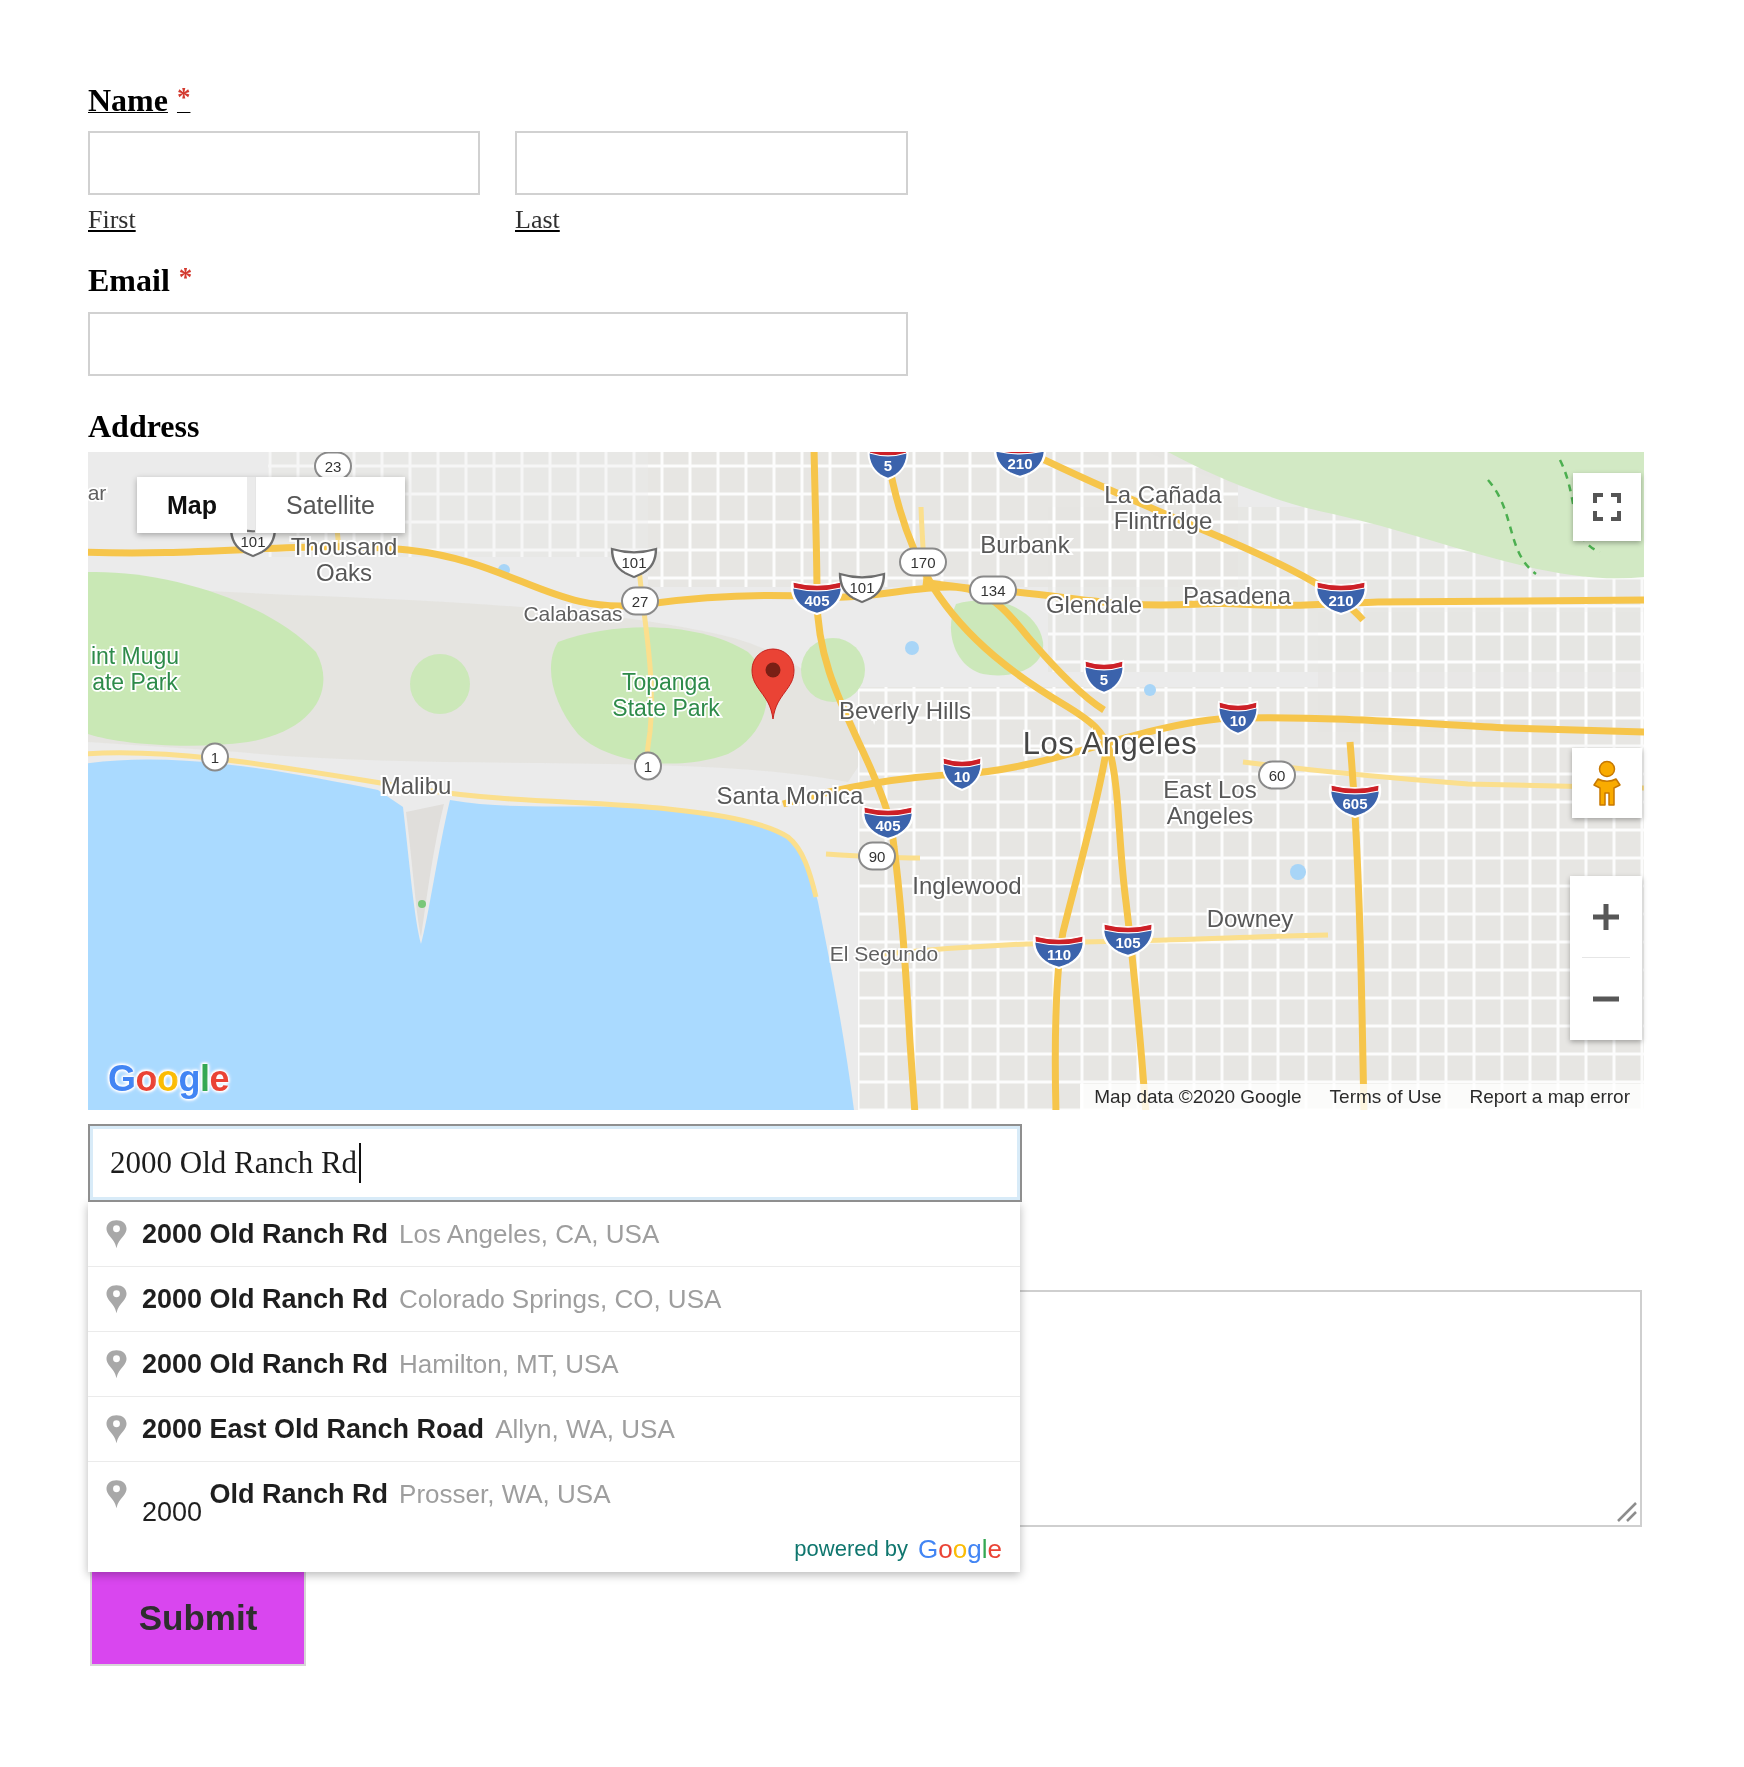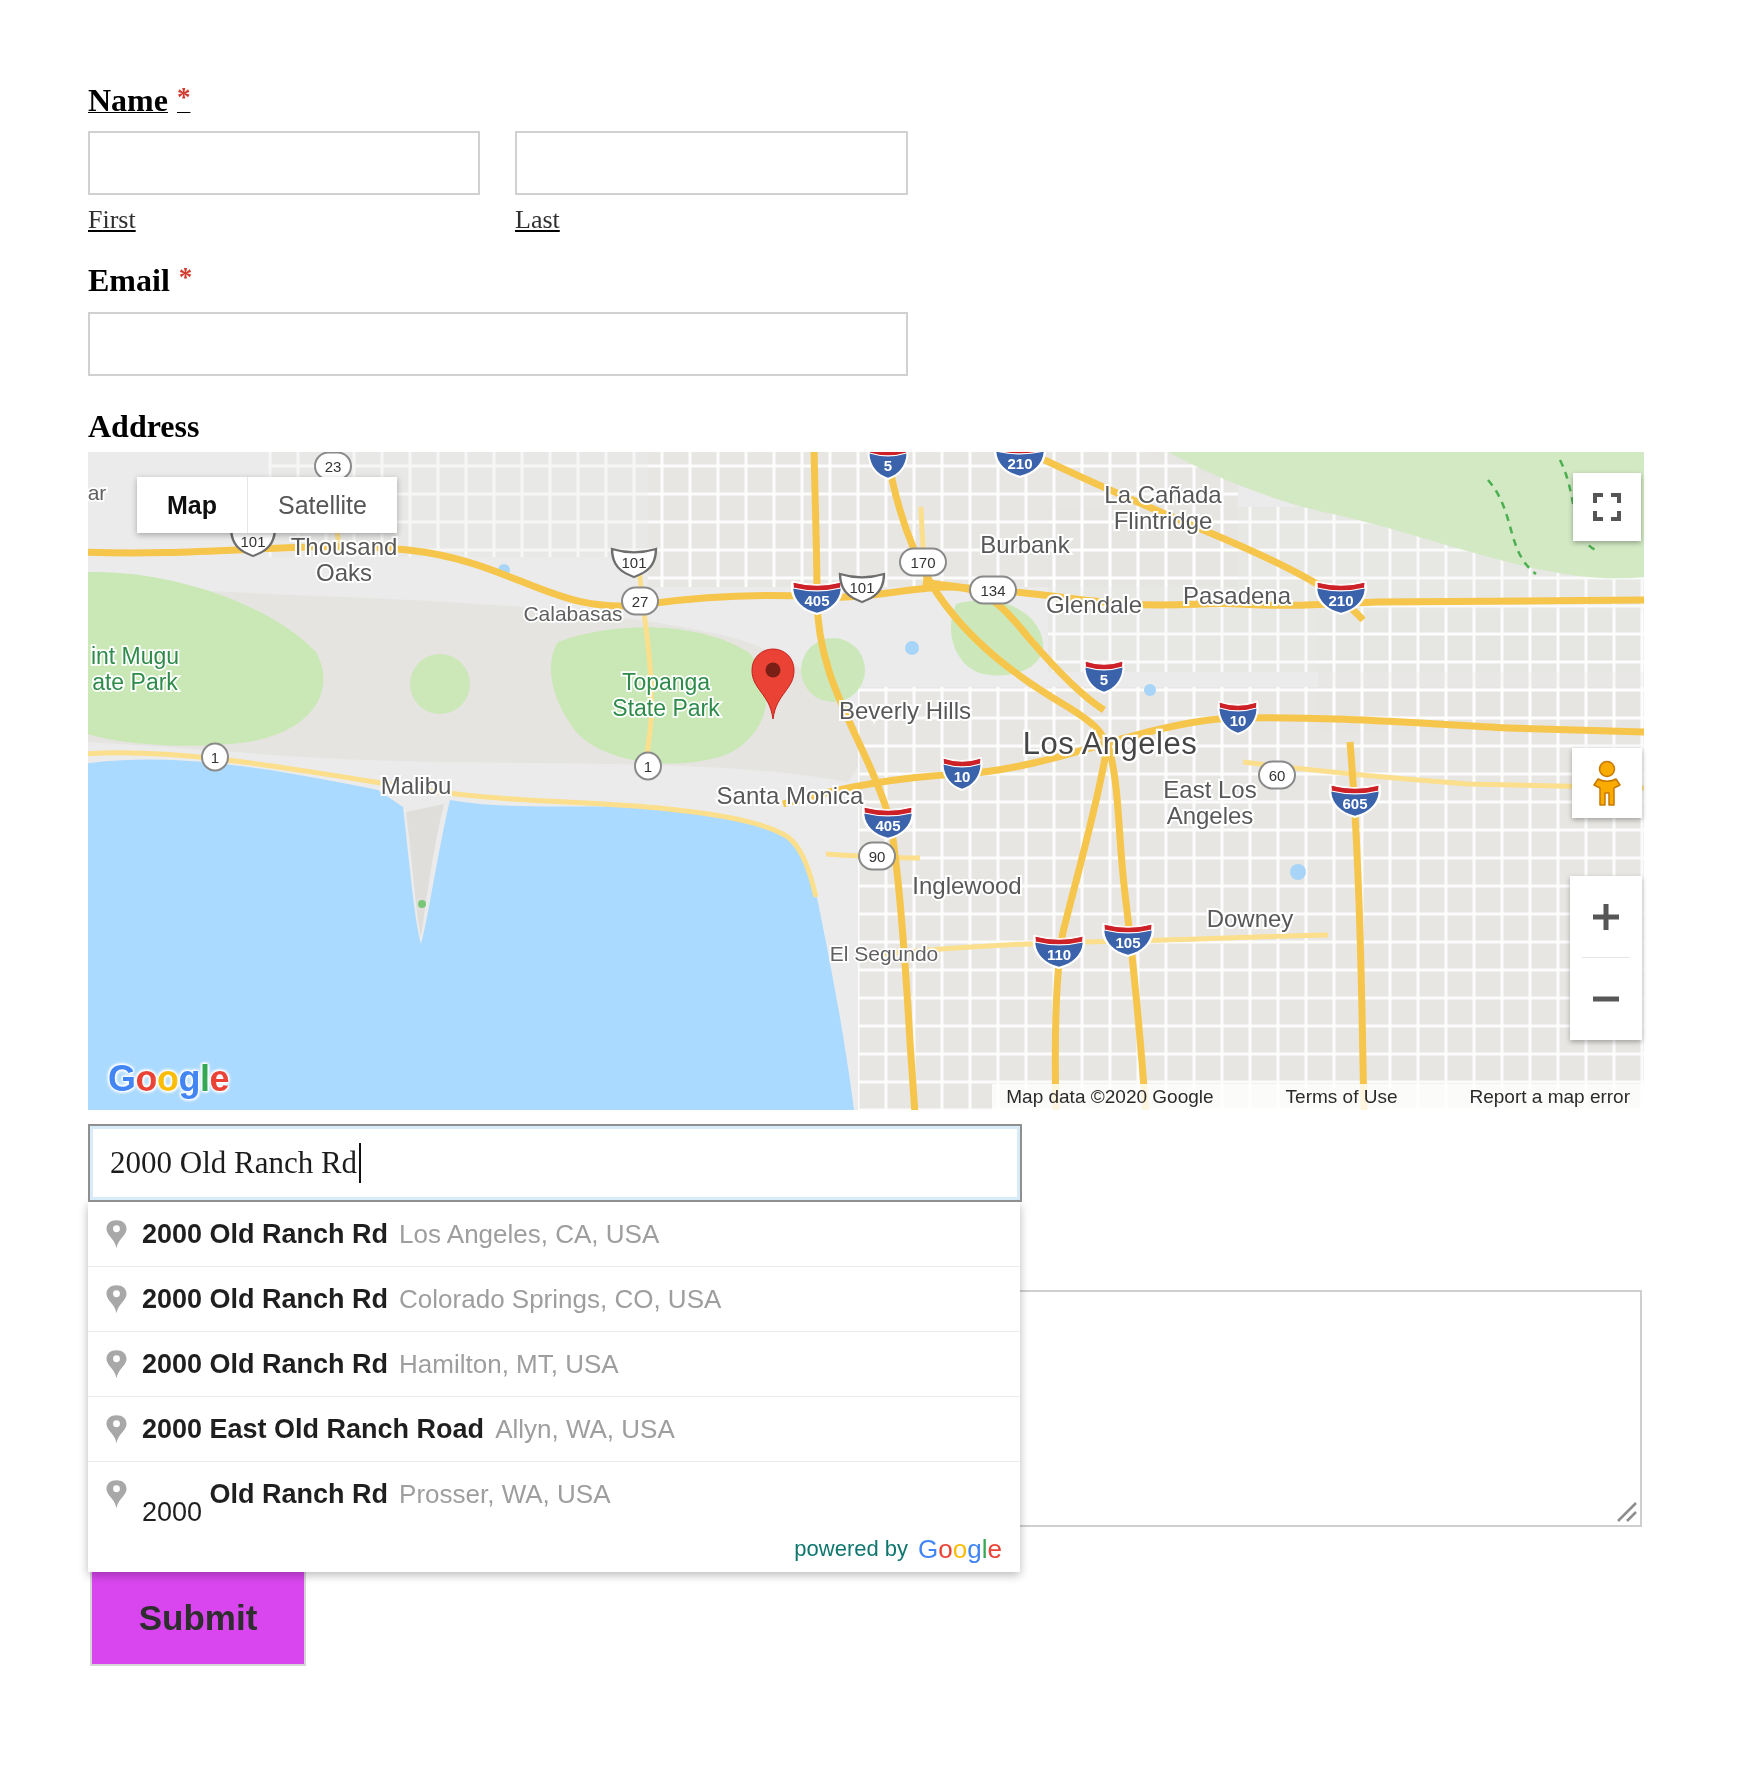--- a/index.html
+++ b/index.html
@@ -20,31 +20,31 @@
   
   #map{left:88px;top:452px;width:1556px;height:658px;z-index:1;background:#ebebeb;}
   #map svg.base{position:absolute;left:0;top:0;}
   .lbl-city{font:400 21px "Liberation Sans",sans-serif;fill:#606060;stroke:#fff;stroke-width:3.5px;paint-order:stroke;text-anchor:middle;}
   .lbl-city-md{font:400 24px "Liberation Sans",sans-serif;fill:#585858;stroke:#fff;stroke-width:4px;paint-order:stroke;text-anchor:middle;}
   .lbl-city-lg{font:500 31px "Liberation Sans",sans-serif;fill:#464646;stroke:#fff;stroke-width:4.5px;paint-order:stroke;text-anchor:middle;letter-spacing:.5px;}
   .lbl-park{font:400 23px "Liberation Sans",sans-serif;fill:#2e8b4a;stroke:#fff;stroke-width:3.5px;paint-order:stroke;text-anchor:middle;}
   .shield-txt{font:700 15px "Liberation Sans",sans-serif;fill:#fff;text-anchor:middle;}
   .shield-txt-dark{font:500 15px "Liberation Sans",sans-serif;fill:#333;text-anchor:middle;}
 
-  .mapctl{position:absolute;left:49px;top:25px;display:flex;box-shadow:0 2px 6px rgba(0,0,0,.3);z-index:3;}
+  .mapctl{position:absolute;left:49px;top:25px;display:flex;box-shadow:0 2px 6px rgba(0,0,0,.3);z-index:3;gap:8px;}
   .mapctl button{height:56px;background:#fff;border:none;font:400 25px "Liberation Sans",sans-serif;color:#565656;padding:0 30px;cursor:pointer;}
   .mapctl button.sel{font-weight:700;color:#0f0f0f;}
   .mapctl button + button{border-left:1px solid #e6e6e6;}
   .sqbtn{position:absolute;background:#fff;box-shadow:0 2px 5px rgba(0,0,0,.3);display:flex;align-items:center;justify-content:center;z-index:3;border:none;cursor:pointer;}
   #fullscreen-btn{left:1485px;top:21px;width:68px;height:68px;}
   #pegman-btn{left:1484px;top:296px;width:70px;height:70px;}
   #zoomctl{left:1482px;top:424px;width:72px;height:164px;background:#fff;box-shadow:0 2px 5px rgba(0,0,0,.3);position:absolute;z-index:3;}
   #zoomctl .zbtn{width:72px;height:81px;display:flex;align-items:center;justify-content:center;background:#fff;border:none;cursor:pointer;}
   #zoomctl .zdiv{height:1px;margin:0 12px;background:#e6e6e6;}
-  #map-attribution{position:absolute;right:0;bottom:0;height:26px;background:rgba(255,255,255,.82);display:flex;align-items:center;gap:72px;padding:0 14px;font:400 19px "Liberation Sans",sans-serif;color:#2b2b2b;z-index:3;white-space:nowrap;}
+  #map-attribution{position:absolute;right:0;bottom:0;height:26px;background:rgba(255,255,255,.82);display:flex;align-items:center;gap:28px;padding:0 14px;font:400 19px "Liberation Sans",sans-serif;color:#2b2b2b;z-index:3;white-space:nowrap;}
   #map-google-logo{position:absolute;left:20px;bottom:10px;font:700 36px "Liberation Sans",sans-serif;letter-spacing:-.5px;z-index:3;
      text-shadow:0 0 3px #fff,0 0 3px #fff,0 0 4px #fff,0 0 5px #fff,1px 1px 2px #fff,-1px -1px 2px #fff;}
 
   
   #address-input{left:88px;top:1124px;width:934px;height:78px;background:#fff;border:2px solid #8f8f8f;box-shadow:inset 0 0 0 3px #d8ebf8;box-sizing:border-box;display:flex;align-items:center;padding-left:20px;font:400 31px "Liberation Serif",serif;color:#1c1c1c;z-index:6;}
   .caret{display:inline-block;width:2px;height:40px;background:#111;margin-left:2px;}
   #comment-wrap{left:88px;top:1290px;width:1554px;height:237px;z-index:2;}
   #comment-box{width:100%;height:100%;border:2px solid #cfcfcf;background:#fff;box-sizing:border-box;resize:none;outline:none;}
   #resize-grip{position:absolute;right:4px;bottom:4px;width:24px;height:24px;}
   #dropdown{left:88px;top:1202px;width:932px;background:#fff;box-shadow:0 3px 9px rgba(0,0,0,.28);z-index:5;}

